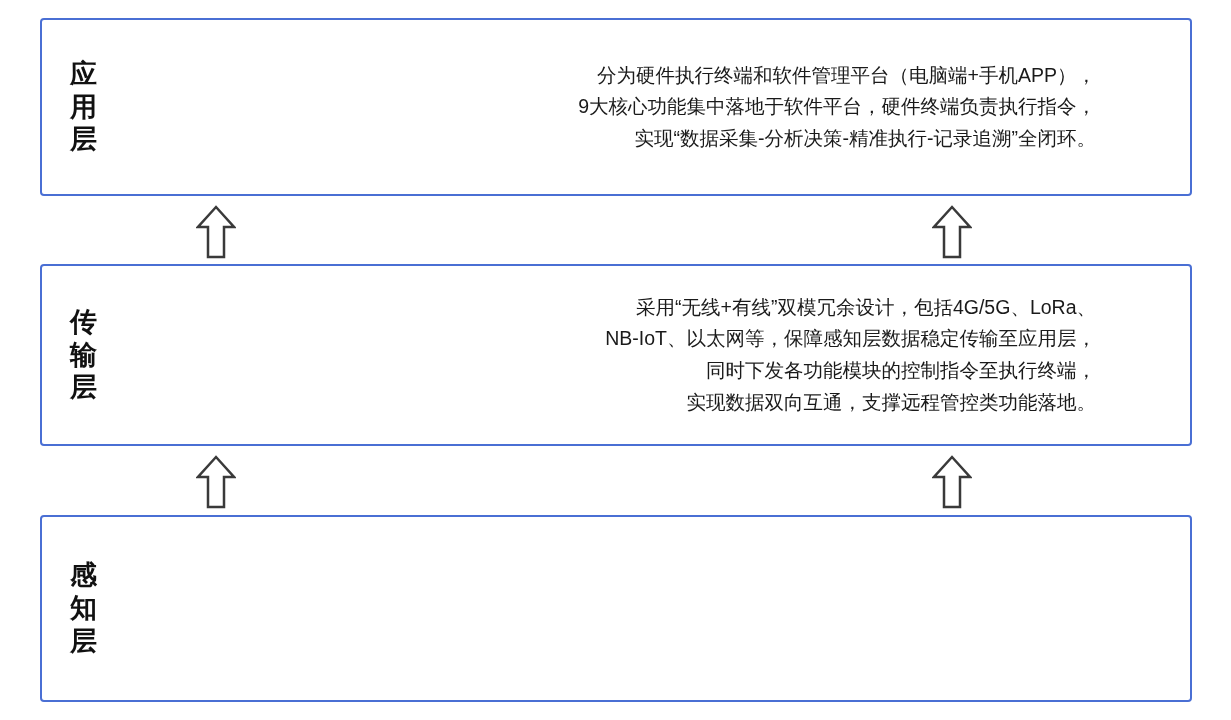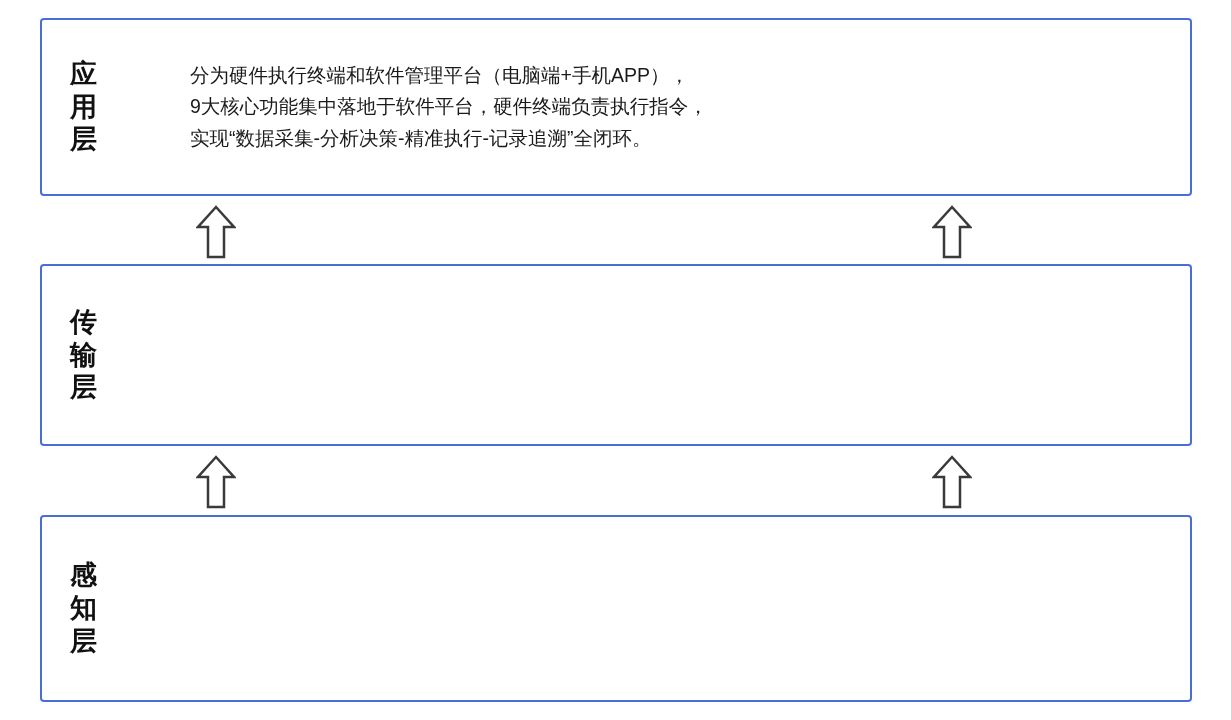--- a/index.html
+++ b/index.html
@@ -38,21 +38,21 @@
     font-size: 27px;
     font-weight: bold;
     line-height: 1.22;
     letter-spacing: 1px;
     color: #111111;
     text-align: left;
     white-space: pre-line;
   }
   .layer-body {
     flex: 1 1 auto;
-    text-align: left;
+    text-align: right;
     font-size: 19.5px;
     line-height: 1.62;
     color: #1a1a1a;
     white-space: pre-line;
     padding-right: 94px;
   }
   
   #box-application { top: 18px; height: 178px; }
   #box-transport   { top: 264px; height: 182px; }
   #box-perception  { top: 515px; height: 187px; }
@@ -92,20 +92,24 @@
   <div class="arrow" id="arrow-app-right">
     <svg width="40" height="54" viewBox="0 0 40 54" xmlns="http://www.w3.org/2000/svg">
       <polygon points="20,2 38,22 28,22 28,52 12,52 12,22 2,22" fill="#ffffff" stroke="#3a3a3a" stroke-width="2.5" stroke-linejoin="miter"></polygon>
     </svg>
   </div>
 
   <div class="layer-box" id="box-transport">
     <div class="layer-title">传
 输
 层</div>
+    <div class="layer-body">采用“无线+有线”双模冗余设计，包括4G/5G、LoRa、
+NB-IoT、以太网等，保障感知层数据稳定传输至应用层，
+同时下发各功能模块的控制指令至执行终端，
+实现数据双向互通，支撑远程管控类功能落地。</div>
   </div>
 
   <div class="arrow" id="arrow-tr-left">
     <svg width="40" height="54" viewBox="0 0 40 54" xmlns="http://www.w3.org/2000/svg">
       <polygon points="20,2 38,22 28,22 28,52 12,52 12,22 2,22" fill="#ffffff" stroke="#3a3a3a" stroke-width="2.5" stroke-linejoin="miter"></polygon>
     </svg>
   </div>
 
   <div class="arrow" id="arrow-tr-right">
     <svg width="40" height="54" viewBox="0 0 40 54" xmlns="http://www.w3.org/2000/svg">

